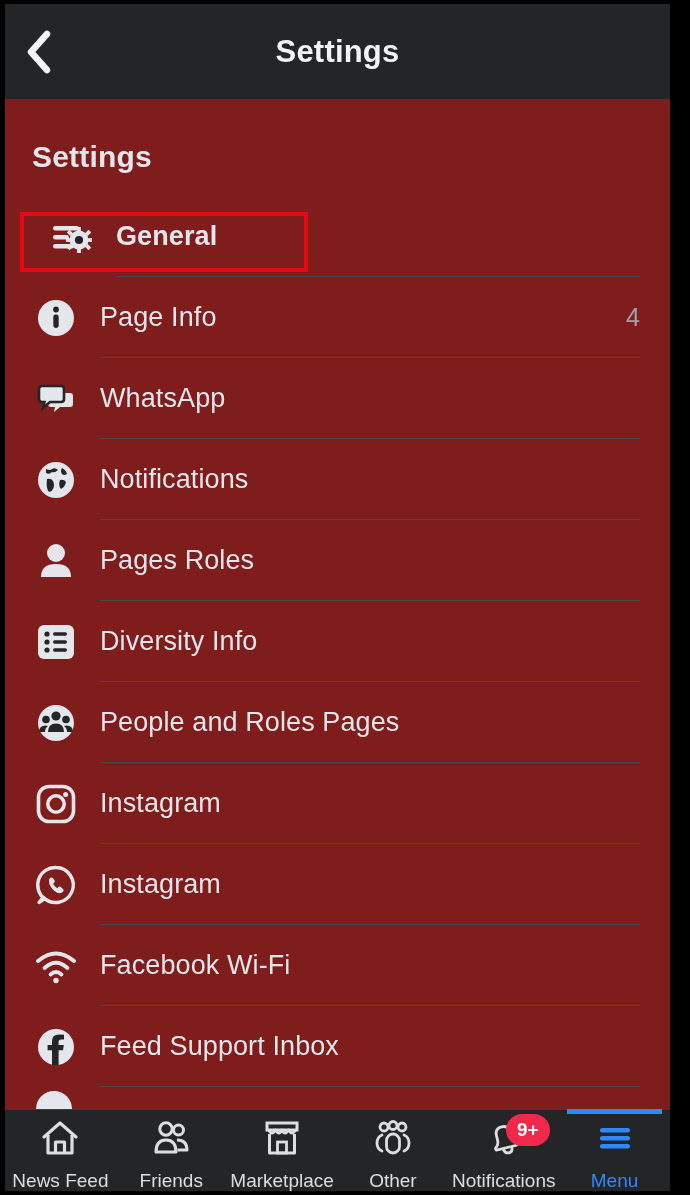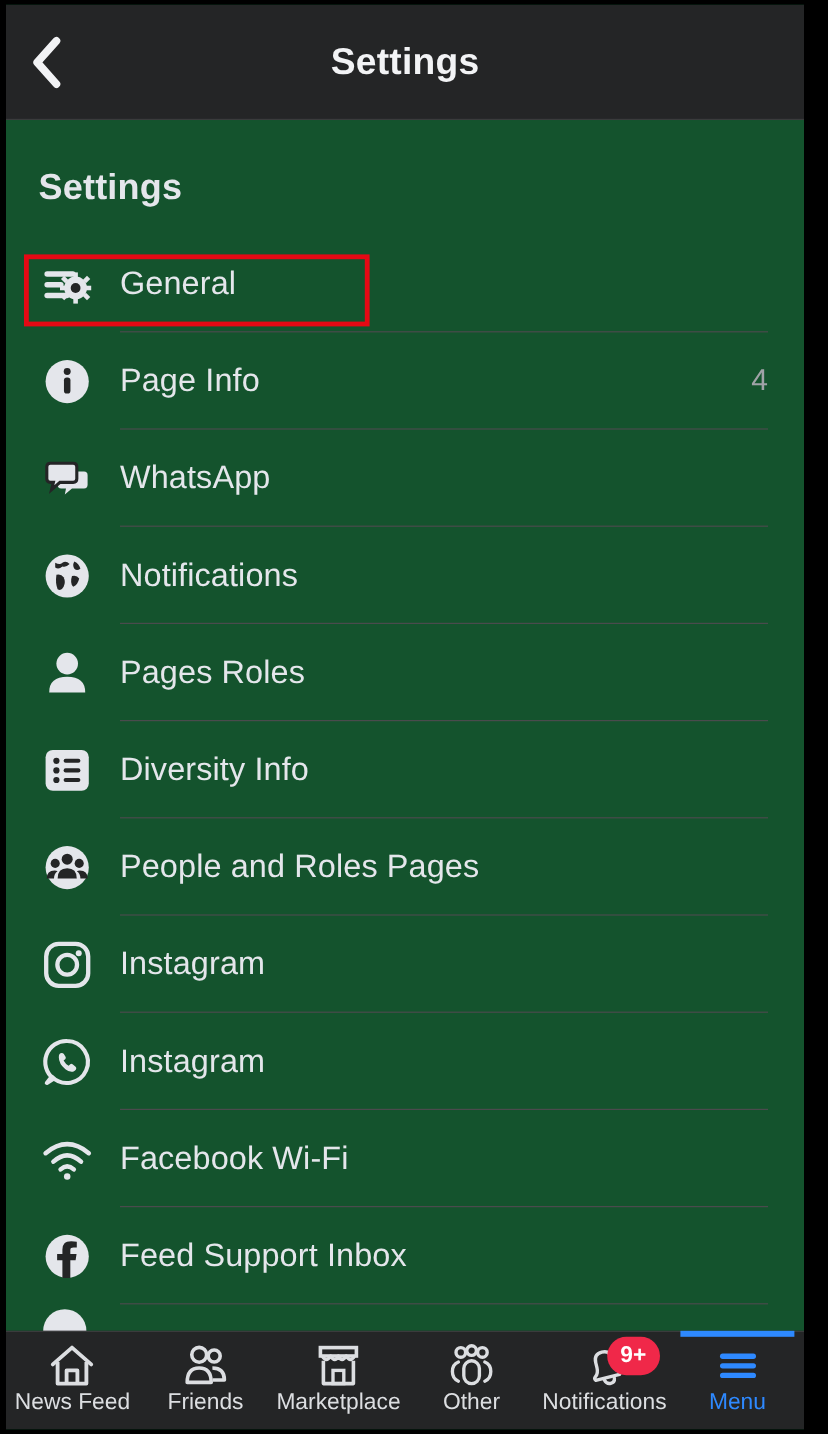--- a/index.html
+++ b/index.html
@@ -5,21 +5,21 @@
   * { margin:0; padding:0; box-sizing:border-box; }
   html, body {
     width:690px; height:1195px;
     background:#000;
     font-family:"Liberation Sans", sans-serif;
     overflow:hidden;
   }
   #screen {
     position:relative;
     width:675px; height:1195px;
-    background:#14532d;
+    background:#7f1d1d;
     border-left:5px solid #000;
     border-right:5px solid #000;
     border-top:4px solid #000;
     border-bottom:4px solid #000;
     overflow:hidden;
   }
 
   
   #header {
     position:relative;
@@ -83,21 +83,22 @@
   }
   .row .divider {
     position:absolute;
     left:95px; right:30px; bottom:0;
     height:1px;
     background:#4a4b4d;
   }
 
   
   #row-general {
-    margin:0 0 0 0;
+    margin:0 0 0 16px;
+    font-weight:bold;
   }
   #highlight-box {
     position:absolute;
     left:15px; top:208px;
     width:288px; height:60px;
     border:4px solid #e50914;
     pointer-events:none;
     z-index:5;
   }
 
@@ -130,21 +131,21 @@
     justify-content:flex-start;
     padding-top:8px;
     position:relative;
   }
   .nav-item .nav-ico {
     height:40px;
     display:flex; align-items:center; justify-content:center;
     position:relative;
   }
   .nav-item .nav-label {
-    margin-top:0;
+    margin-top:12px;
     font-size:19px;
     color:#dcdee1;
     white-space:nowrap;
   }
   .nav-item.active .nav-label { color:#2e89ff;text-align:center; }
   #menu-indicator {
     position:absolute;
     top:-1px; left:8px; right:8px;
     height:5px;
     background:#2e89ff;

